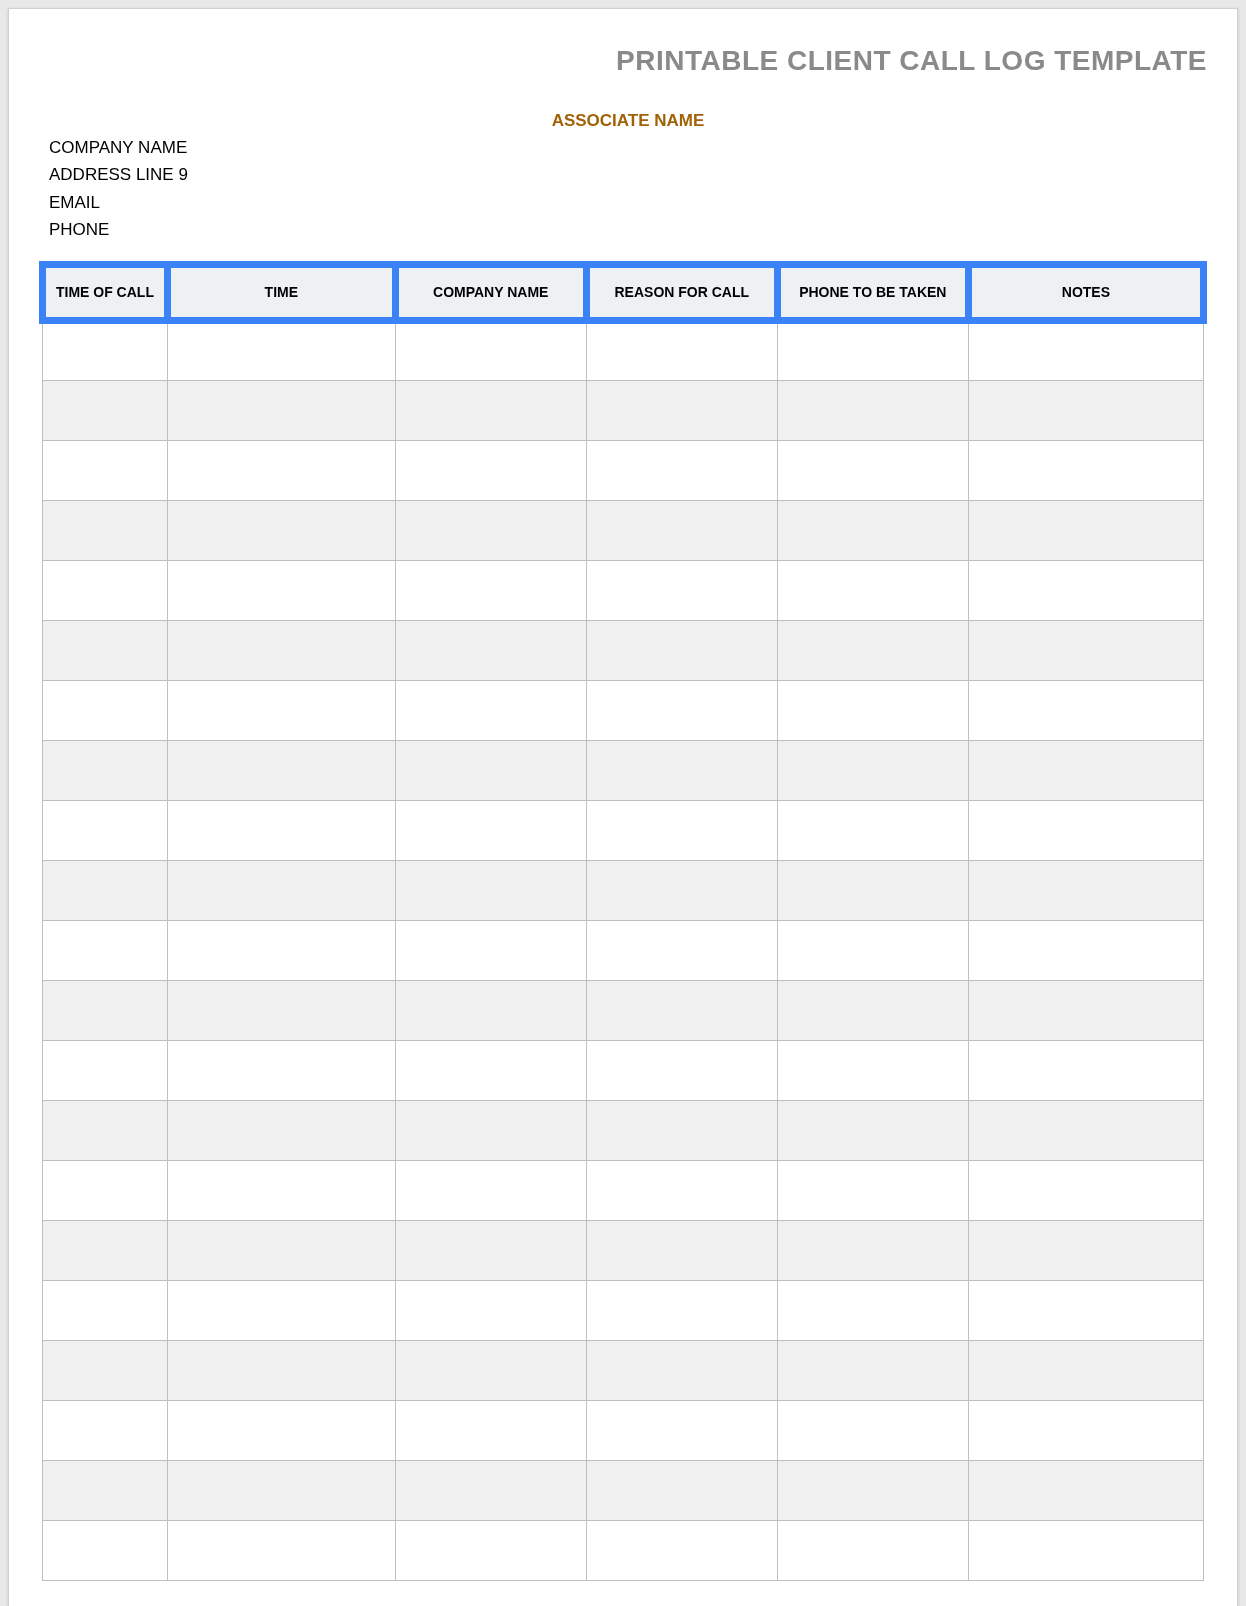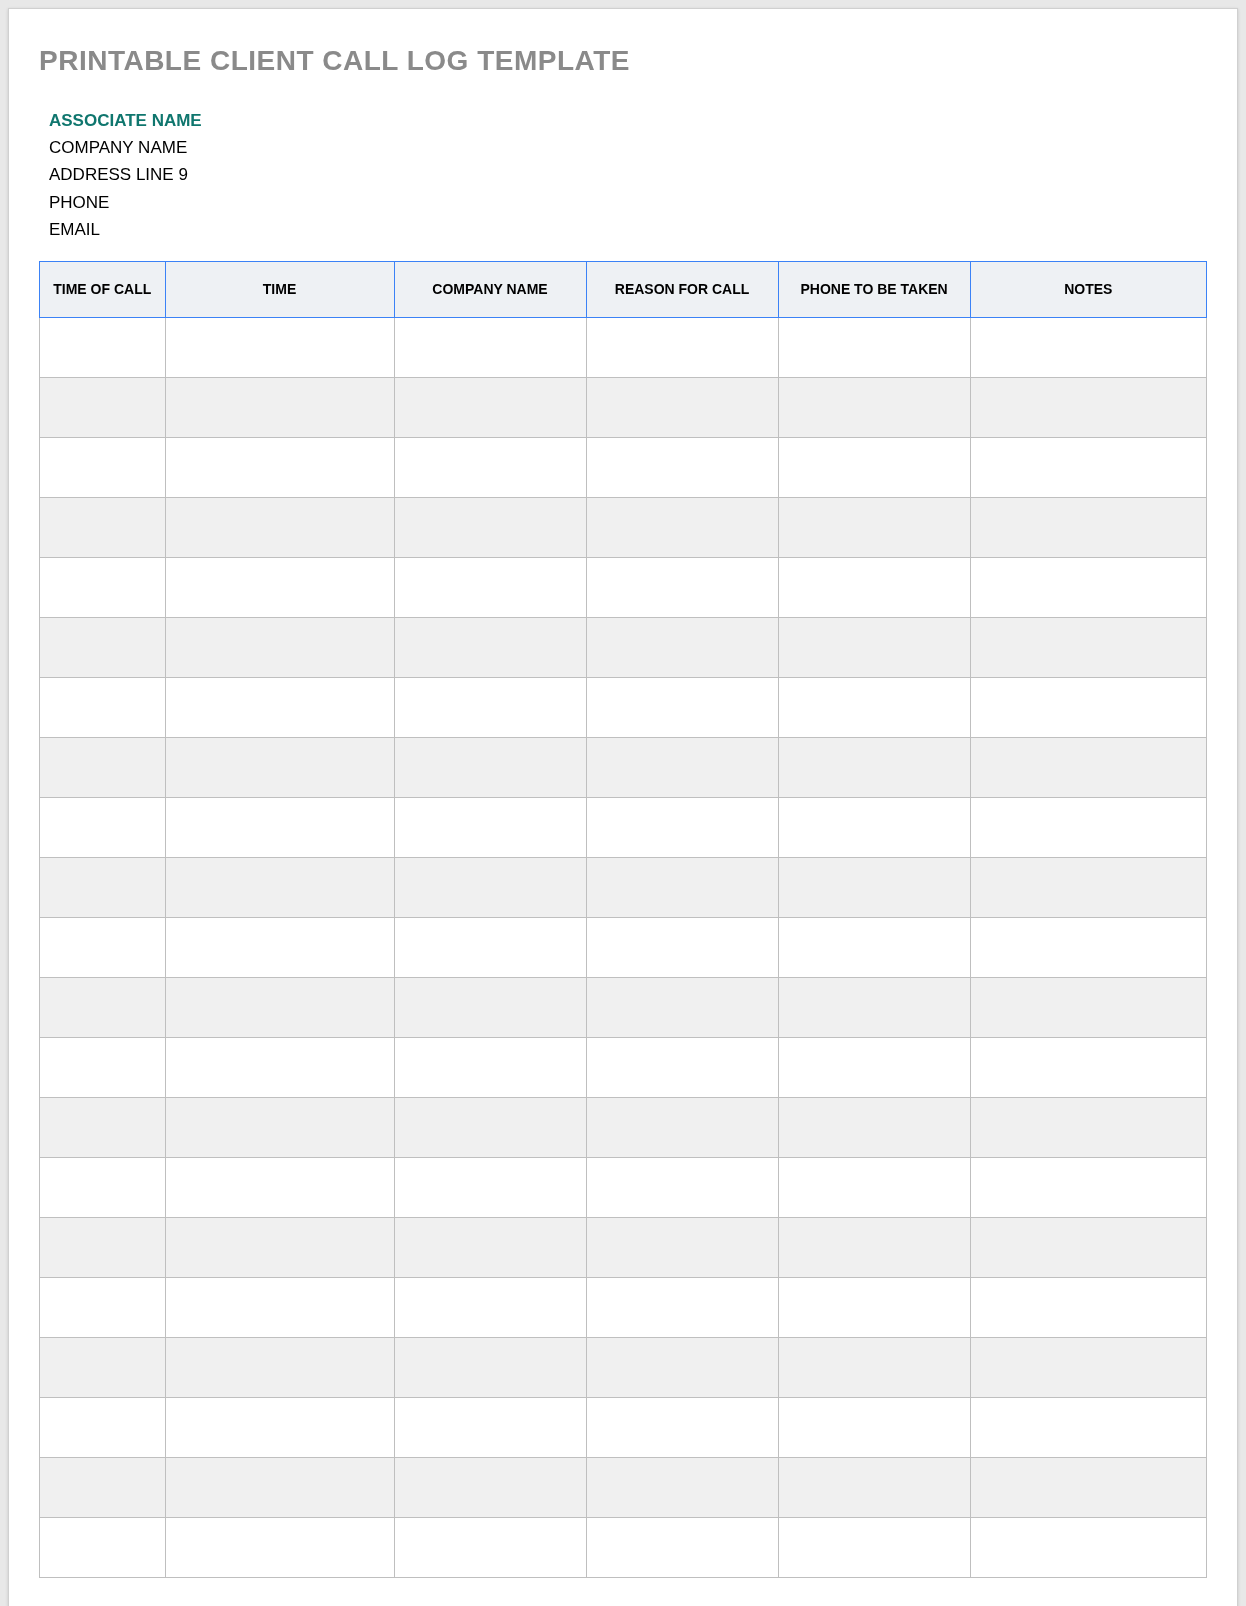--- a/index.html
+++ b/index.html
@@ -16,42 +16,44 @@
     border: 1px solid #d0d0d0;
     box-shadow: 0 1px 3px rgba(0,0,0,0.15);
     padding: 36px 30px 40px 30px;
   }
   .title {
     font-size: 28px;
     font-weight: 700;
     letter-spacing: 0.5px;
     color: #8a8a8a;
     margin-bottom: 30px;
+    text-align: right;
   }
   .info-block {
     margin-left: 10px;
     margin-bottom: 18px;
     font-size: 17px;
     line-height: 1.6;
   }
   .info-block .assoc {
     font-weight: 700;
-    color: #0f766e;
+    color: #a16207;
+    text-align: center;
   }
   .info-block div {
     color: #000;
   }
   table.log {
     width: 100%;
     border-collapse: collapse;
     table-layout: fixed;
   }
   table.log th {
     background: #eef1f4;
-    border: 1px solid #3b82f6;
+    border: 7px solid #3b82f6;
     font-size: 14px;
     font-weight: 700;
     color: #000;
     padding: 10px 6px;
     text-align: center;
     vertical-align: middle;
     height: 56px;
   }
   table.log td {
     border: 1px solid #bfbfbf;
@@ -75,22 +77,22 @@
 <body>
 
 <div class="page">
 
   <div class="title">PRINTABLE CLIENT CALL LOG TEMPLATE</div>
 
   <div class="info-block">
     <div class="assoc">ASSOCIATE NAME</div>
     <div>COMPANY NAME</div>
     <div>ADDRESS LINE 9</div>
+    <div>EMAIL</div>
     <div>PHONE</div>
-    <div>EMAIL</div>
   </div>
 
   <table class="log">
     <colgroup>
       <col class="col-time">
       <col class="col-name">
       <col class="col-comp">
       <col class="col-reason">
       <col class="col-action">
       <col class="col-notes">

